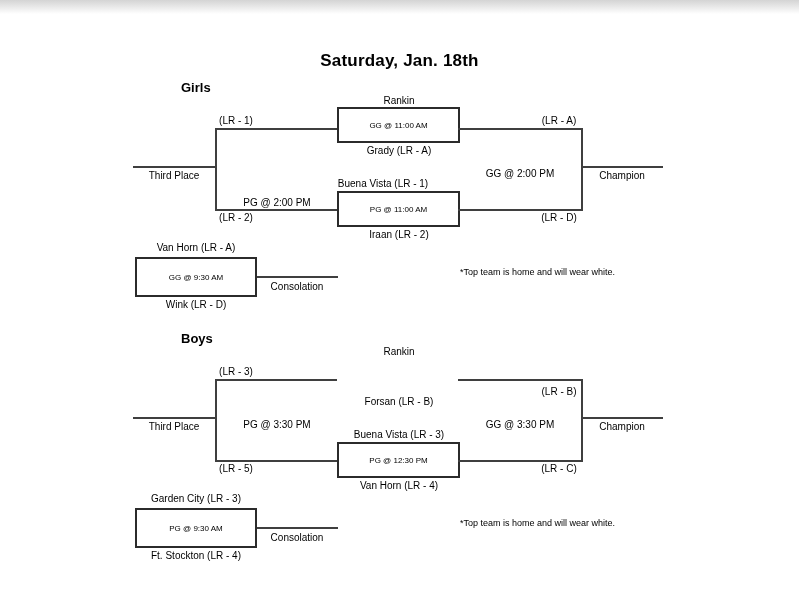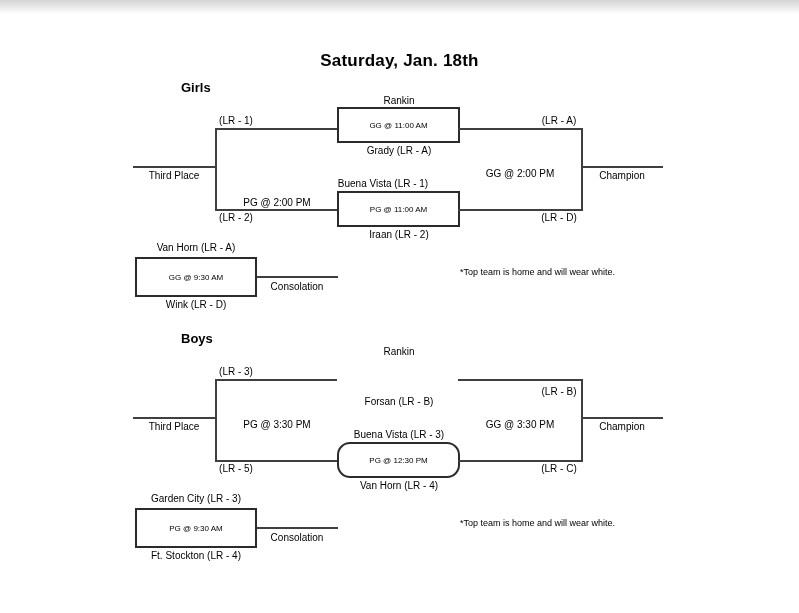--- a/index.html
+++ b/index.html
@@ -77,21 +77,21 @@
   <div class="note" style="left:460px;top:189px;">*Top team is home and will wear white.</div>
 </div>
 
 <div class="bracket" style="top:329px;">
   <div class="heading" style="left:181px;top:2px;">Boys</div>
 
   <div class="lbl" style="left:399px;top:17px;">Rankin</div>
   <div class="lbl" style="left:399px;top:67px;">Forsan (LR - B)</div>
 
   <div class="lbl" style="left:399px;top:100px;">Buena Vista (LR - 3)</div>
-  <div class="box gamebox" style="left:337px;top:113px;border-radius:13px;">
+  <div class="box gamebox" style="left:337px;top:113px;">
     <span>PG @ 12:30 PM</span>
   </div>
   <div class="lbl" style="left:399px;top:151px;">Van Horn (LR - 4)</div>
 
   <div class="lbl" style="left:236px;top:37px;">(LR - 3)</div>
   <div class="lbl" style="left:559px;top:37px;margin-top:20px;">(LR - B)</div>
   <div class="lbl" style="left:236px;top:134px;">(LR - 5)</div>
   <div class="lbl" style="left:559px;top:134px;">(LR - C)</div>
 
   <div class="hline" style="left:215px;top:50px;width:122px;"></div>

